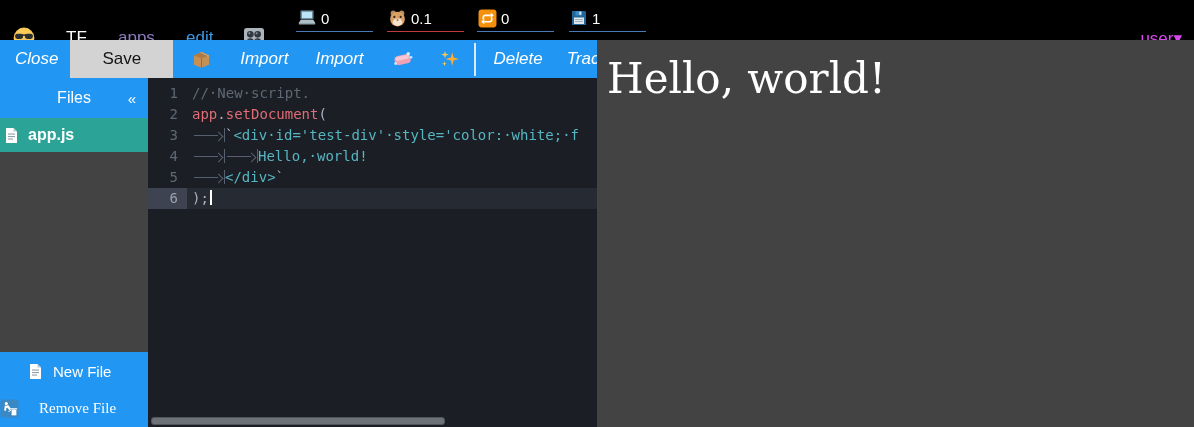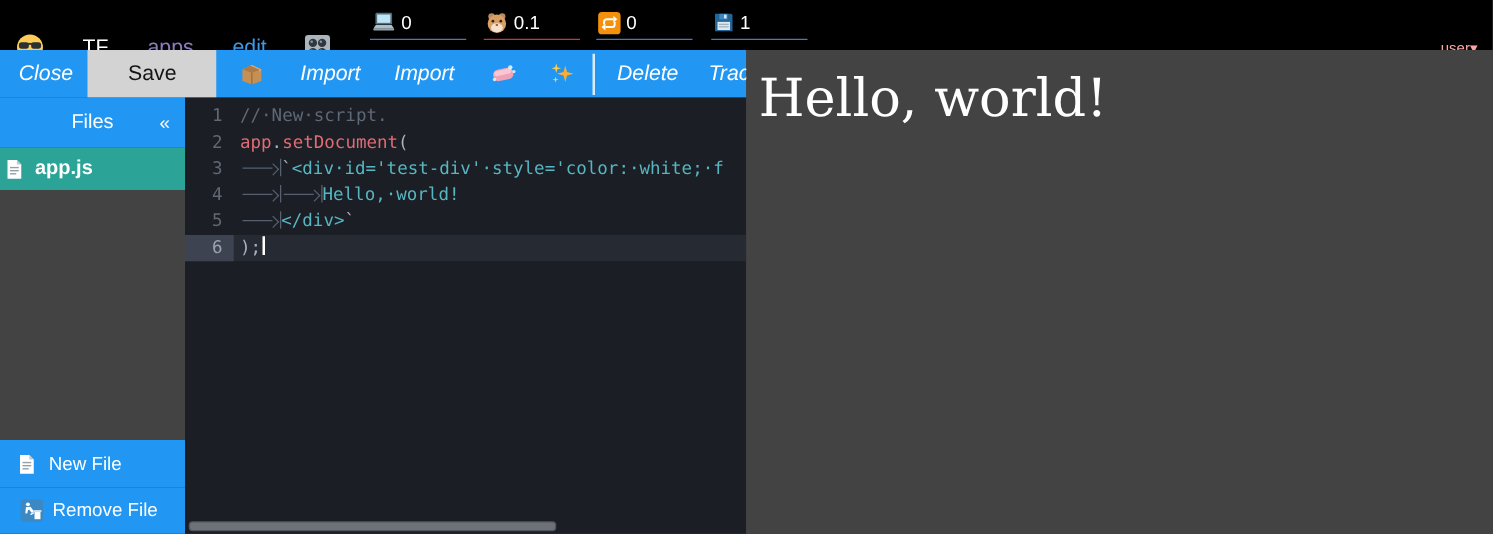--- a/index.html
+++ b/index.html
@@ -4,41 +4,41 @@
 <style>
   html,body{margin:0;padding:0;width:1194px;height:427px;overflow:hidden;
     background:#434343;font-family:"Liberation Sans",sans-serif;}
   
   .topbar{position:absolute;left:0;top:0;width:1194px;height:40px;background:#000;}
   .topbar .titem{position:absolute;top:16px;height:44px;display:flex;align-items:center;}
   .tlink{font-size:17px;text-decoration:underline;cursor:pointer;}
   .counter{gap:4px;border-bottom:1px solid #4a7ab5;height:27px !important;top:5px !important;
     width:77px;box-sizing:border-box;padding-left:1px;}
   .counter .cval{color:#fff;font-size:15px;}
-  .usermenu{color:#fca5a5;font-size:12px;cursor:pointer;}
+  .usermenu{color:#d946ef;font-size:17px;cursor:pointer;}
   
   .toolbar{position:absolute;left:0;top:40px;width:597px;height:38px;background:#2196f3;
     display:flex;align-items:center;color:#fff;font-size:17px;}
   .tbtn{cursor:pointer;white-space:nowrap;font-style:italic;}
   .save-btn{background:#d3d3d3;color:#141414;height:38px;display:flex;align-items:center;
     padding:0 32px;cursor:pointer;}
   .blank-btn{width:30px;height:33px;border:1px solid #d9eafb;box-sizing:border-box;cursor:pointer;}
   .icon-btn{display:flex;align-items:center;cursor:pointer;}
   
   .files-header{position:absolute;left:0;top:78px;width:148px;height:40px;background:#2196f3;
     color:#fff;display:flex;align-items:center;justify-content:center;font-size:16px;}
   .collapse{position:absolute;right:12px;top:0;height:40px;display:flex;align-items:center;
     font-size:15px;cursor:pointer;}
   .file-row{position:absolute;left:0;top:118px;width:148px;height:34px;background:#2ba497;
     display:flex;align-items:center;gap:9px;padding-left:4px;box-sizing:border-box;
     color:#fff;font-size:16px;font-weight:bold;cursor:pointer;}
   .side-btn{position:absolute;left:0;width:148px;background:#2196f3;color:#fff;font-size:15px;
     display:flex;align-items:center;cursor:pointer;box-sizing:border-box;}
-  .newfile-btn{top:352px;height:38px;gap:10px;padding-left:14px;}
-  .removefile-btn{top:390px;height:37px;gap:7px;padding-left:16px;}
+  .newfile-btn{top:352px;height:38px;gap:10px;padding-left:28px;}
+  .removefile-btn{top:390px;height:37px;gap:20px;font-family:Liberation Serif, serif;}
   
   .editor{position:absolute;left:148px;top:78px;width:449px;height:349px;background:#1b1e24;
     overflow:hidden;padding-top:5px;box-sizing:border-box;}
   .ed-row{display:flex;height:21px;line-height:21px;
     font-family:"DejaVu Sans Mono",monospace;font-size:14px;cursor:text;}
   .gutter{flex:0 0 30px;width:30px;text-align:right;padding-right:9px;color:#5f6875;}
   .code{flex:1;padding-left:5px;white-space:pre;}
   .ed-row.active{background:#262b33;}
   .ed-row.active .gutter{background:#3d4350;color:#9aa2b1;}
   .tk-comment{color:#5f6875;}

